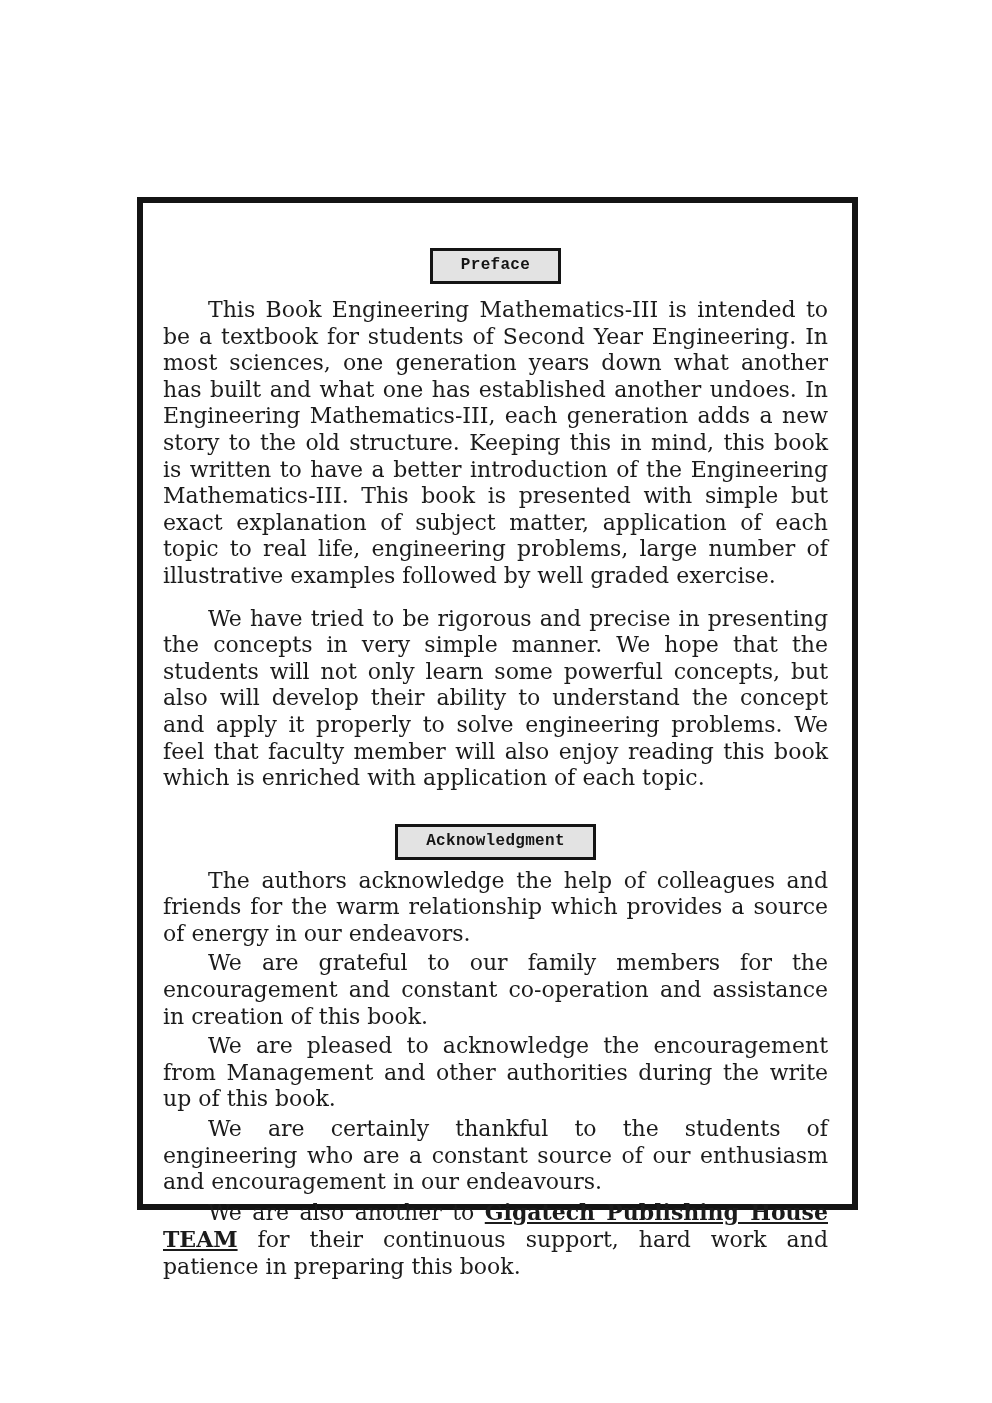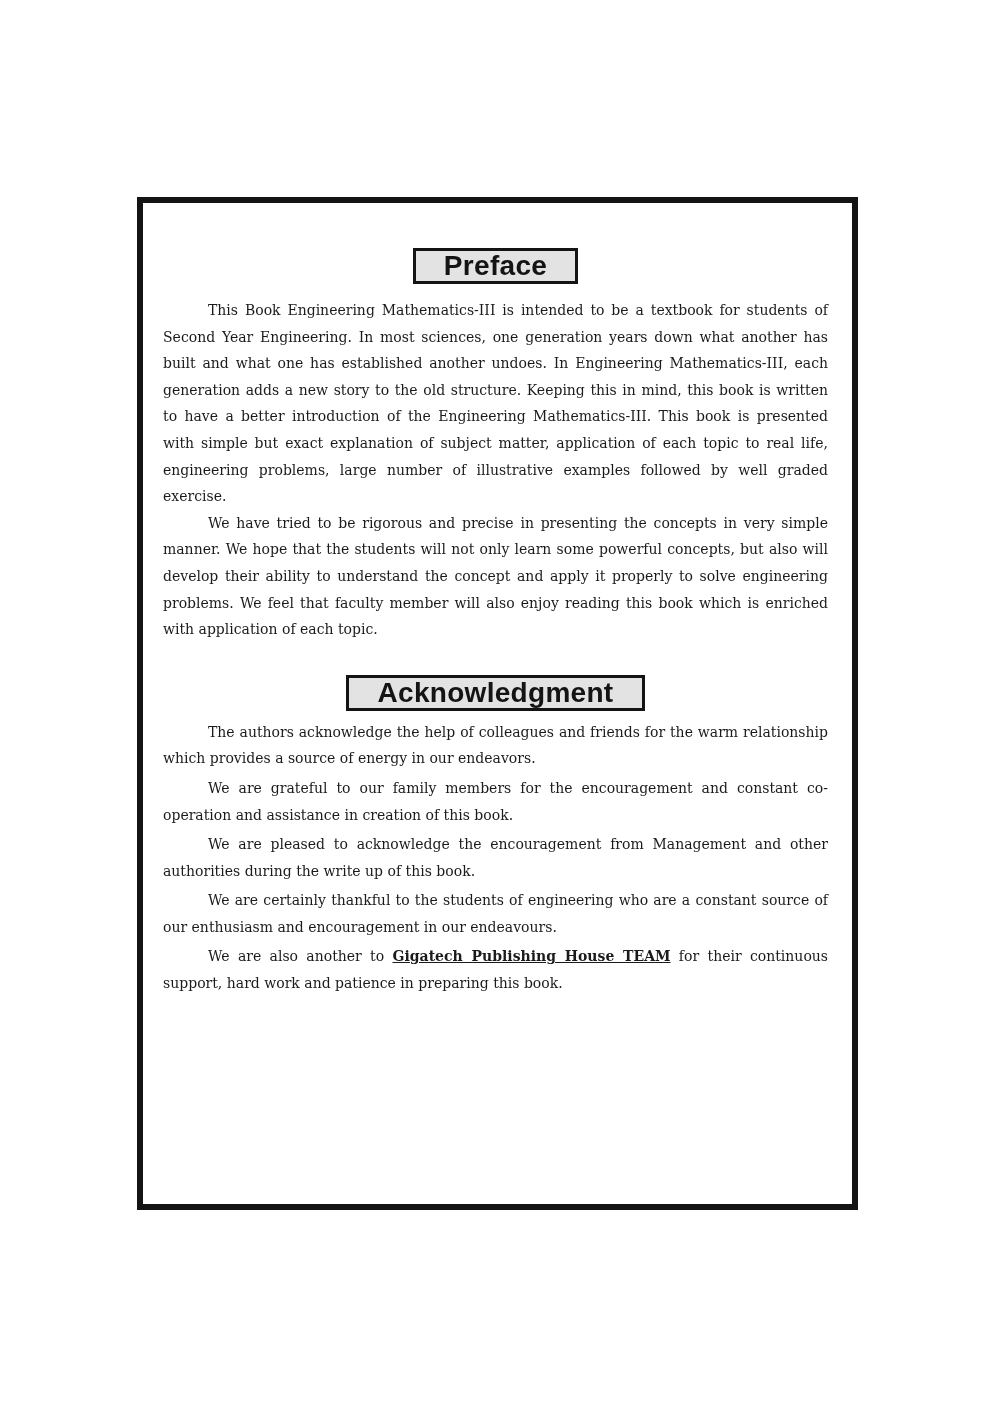--- a/index.html
+++ b/index.html
@@ -29,38 +29,38 @@
     text-align: center;
   }
   .heading-wrap.preface { margin-top: 45px; }
   .heading-wrap.ack { margin-top: 32px; }
   .heading-box {
     display: inline-block;
     box-sizing: border-box;
     border: 3px solid #141414;
     background: #e3e3e3;
     padding: 2px 28px 3px 28px;
-    font-family: Liberation Sans, sans-serif;
+    font-family: Liberation Mono, monospace;
     font-weight: bold;
-    font-size: 28px;
+    font-size: 16px;
     line-height: 25px;
     color: #141414;
     letter-spacing: 0.3px;
   }
   p.body-para {
     margin: 0;
     text-align: justify;
     text-indent: 45px;
     font-family: "DejaVu Serif", "Liberation Serif", serif;
-    font-size: 14px;
+    font-size: 22px;
     line-height: 26.6px;
     color: #1b1b1b;
   }
   p.body-para.first-after-heading { margin-top: 13px; }
-  p.body-para.second { margin-top: 0; }
+  p.body-para.second { margin-top: 16px; }
   p.body-para.ack-para { margin-top: 3px; }
   p.body-para.ack-first { margin-top: 8px; }
   .bold-inline { font-weight: bold; text-decoration: underline; }
 </style>
 </head>
 <body>
 
 <div class="page">
   <div class="frame">
 

